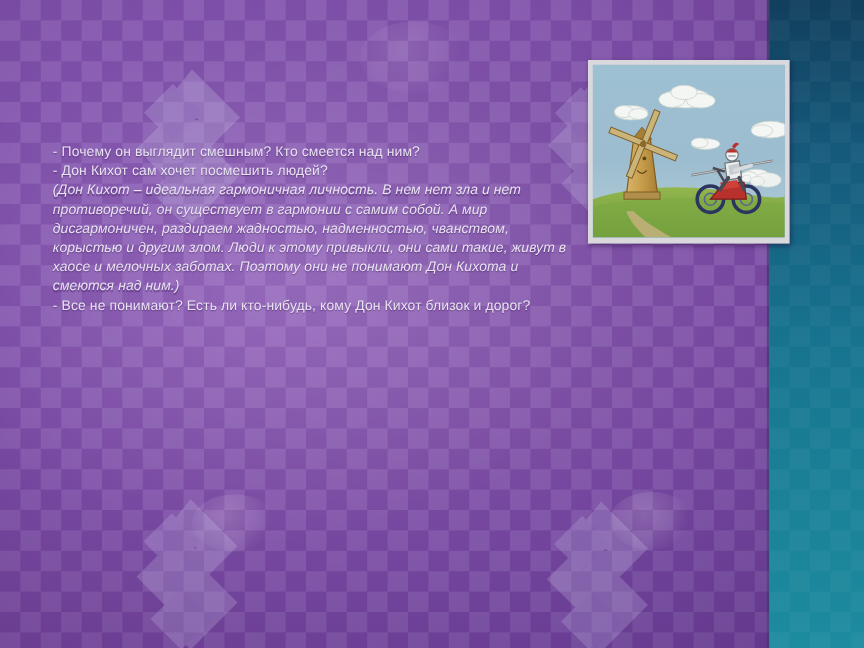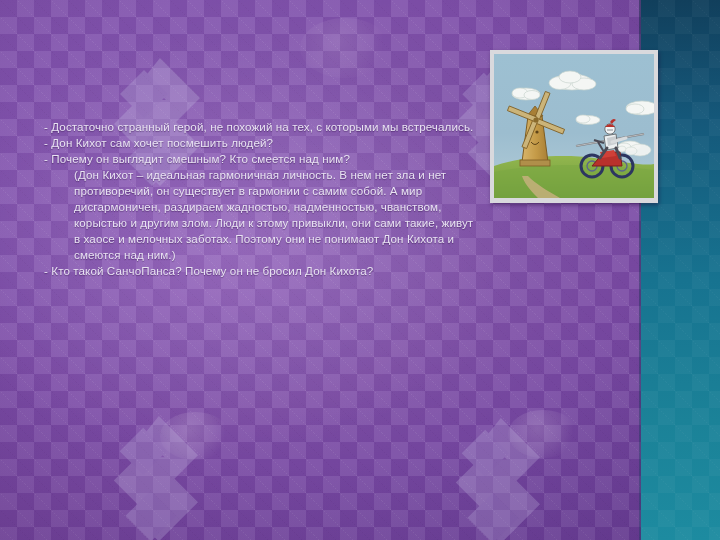--- a/index.html
+++ b/index.html
@@ -101,21 +101,21 @@
     color: #e9e3f3;
     font-size: 11.6px;
     line-height: 16.05px;
     letter-spacing: 0.1px;
     text-shadow: 0 1px 1px rgba(40,10,60,0.45);
   }
   #text-block p {
     margin: 0;
   }
   #text-block p.italic {
-    margin-left: 30px;
+    font-style: italic;
   }
 
   
   #picture-frame {
     position: absolute;
     left: 490px;
     top: 50px;
     width: 168px;
     height: 153px;
     background: #d9d9dd;
@@ -281,20 +281,19 @@
           <path d="M113 76 L119 76" stroke="#6c7276" stroke-width="0.8"></path>
           <path d="M118 88 L132 84" stroke="#d8dbdd" stroke-width="3" stroke-linecap="round"></path>
           <path d="M113 94 L106 104" stroke="#4a4a55" stroke-width="3" stroke-linecap="round"></path>
           <path d="M122 94 L126 104" stroke="#4a4a55" stroke-width="3" stroke-linecap="round"></path>
         </g>
       </svg>
     </div>
   </div>
 
   <div id="text-block">
-    <p>- Достаточно странный герой, не похожий на тех, с которыми мы встречались.</p>
+    <p>- Почему он выглядит смешным? Кто смеется над ним?</p>
     <p>- Дон Кихот сам хочет посмешить людей?</p>
-    <p>- Почему он выглядит смешным? Кто смеется над ним?</p>
     <p class="italic">(Дон Кихот – идеальная гармоничная личность. В нем нет зла и нет противоречий, он существует в гармонии с самим собой. А мир дисгармоничен, раздираем жадностью, надменностью, чванством, корыстью и другим злом. Люди к этому привыкли, они сами такие, живут в хаосе и мелочных заботах. Поэтому они не понимают Дон Кихота и смеются над ним.)</p>
-    <p>- Кто такой СанчоПанса? Почему он не бросил Дон Кихота?</p>
+    <p>- Все не понимают? Есть ли кто-нибудь, кому Дон Кихот близок и дорог?</p>
   </div>
 
 </div>
 
 </body></html>

